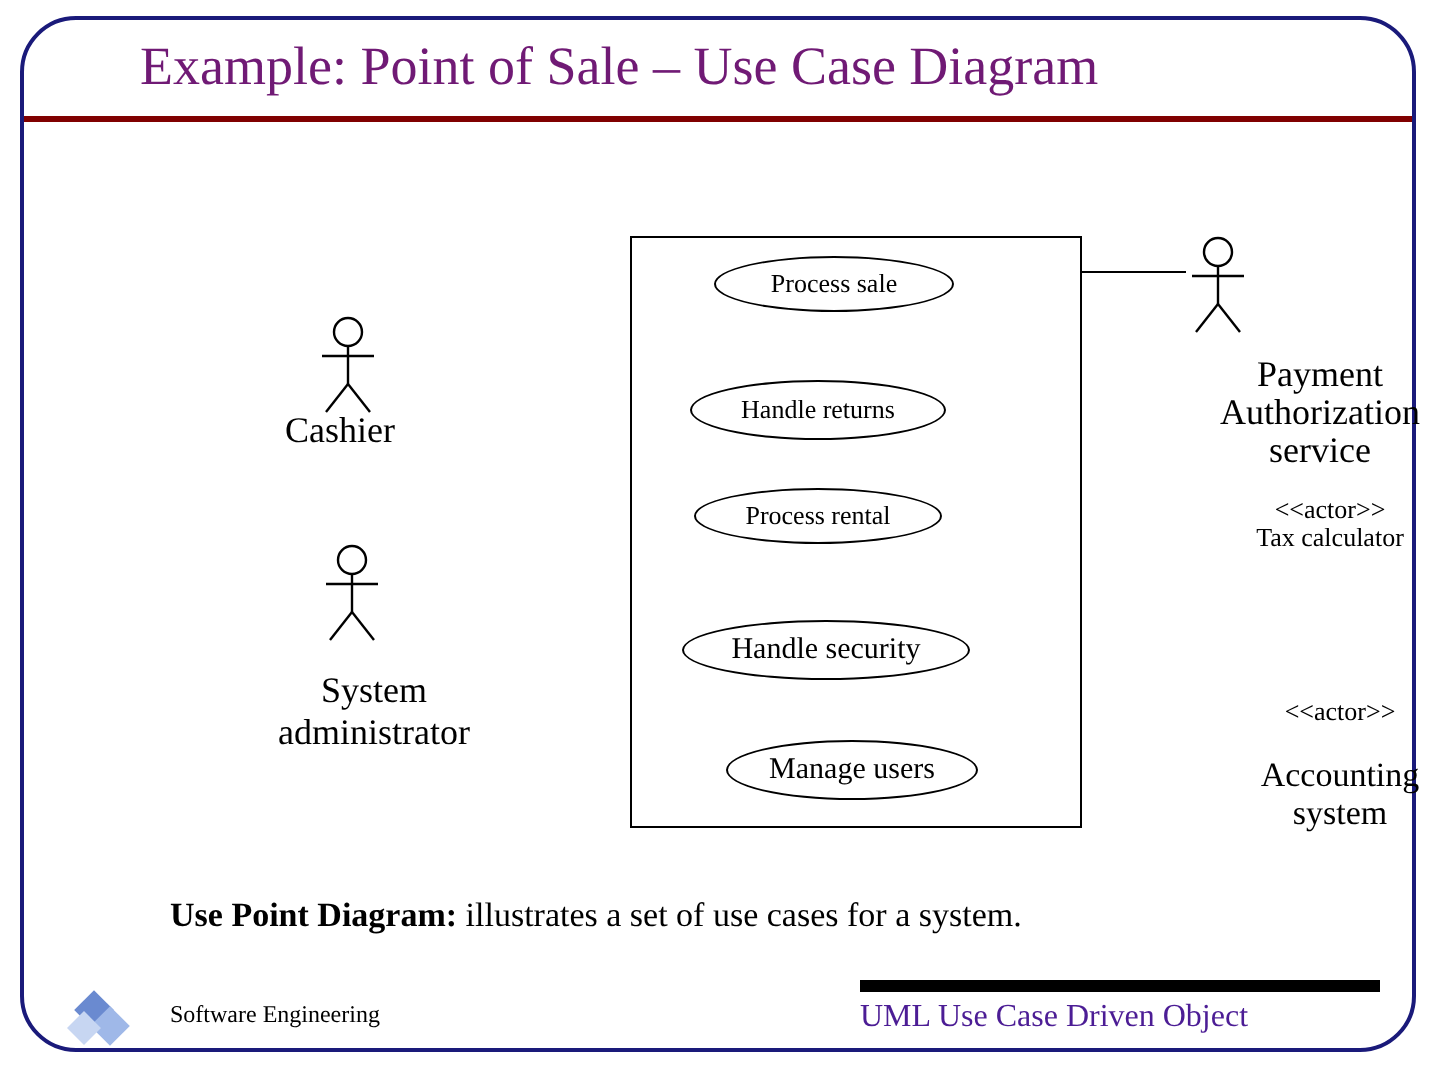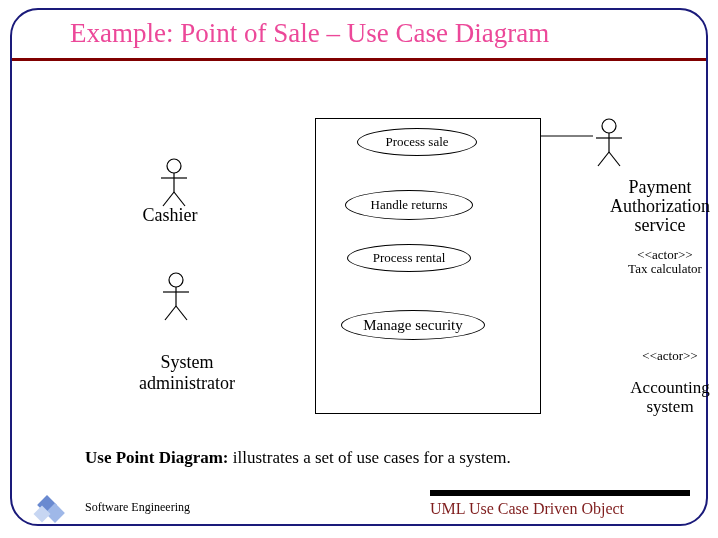--- a/index.html
+++ b/index.html
@@ -15,21 +15,21 @@
     position: absolute;
     left: 10px; top: 8px;
     width: 698px; height: 518px;
     border: 2px solid #1a1a7a;
     border-radius: 28px;
   }
   .title {
     position: absolute;
     left: 70px; top: 18px;
     font-size: 27px;
-    color: #ec4899;
+    color: #701a75;
   }
   .title-underline {
     position: absolute;
     left: 12px; top: 58px;
     width: 694px;
     height: 3px;
     background: #800000;
   }
   .diagram {
     position: absolute;
@@ -79,21 +79,21 @@
   .footer-left {
     position: absolute;
     left: 85px; top: 500px;
     font-size: 12px;
     color: #000;
   }
   .footer-right {
     position: absolute;
     left: 430px; top: 500px;
     font-size: 16px;
-    color: #7f1d1d;
+    color: #4c1d95;
   }
   .footer-bar {
     position: absolute;
     left: 430px; top: 490px;
     width: 260px; height: 6px;
     background: #000;
   }
   .bullet-icon {
     position: absolute;
     left: 30px; top: 488px;
@@ -111,40 +111,41 @@
 <div class="diagram">
 
   <div class="system-box"></div>
 
   <div class="usecase" style="left:312px; top:128px; width:120px; height:28px;">Process sale</div>
 
   <div class="usecase uc-cut" style="left:300px; top:190px; width:128px; height:30px;">Handle returns</div>
 
   <div class="usecase" style="left:302px; top:244px; width:124px; height:28px;">Process rental</div>
 
-  <div class="usecase uc-cut" style="left:296px; top:310px; width:144px; height:30px; font-size:15px;">Manage security</div>
+  <div class="usecase uc-cut" style="left:296px; top:310px; width:144px; height:30px; font-size:15px;">Handle security</div>
 
+  <div class="usecase" style="left:318px; top:370px; width:126px; height:30px; font-size:15px;">Manage users</div>
 
   <svg class="actor-fig" style="left:112px; top:158px;" width="34" height="50" viewBox="0 0 34 50">
     <circle cx="17" cy="8" r="7" fill="none" stroke="#000" stroke-width="1.2"></circle>
     <line x1="17" y1="15" x2="17" y2="34" stroke="#000" stroke-width="1.2"></line>
     <line x1="4" y1="20" x2="30" y2="20" stroke="#000" stroke-width="1.2"></line>
     <line x1="17" y1="34" x2="6" y2="48" stroke="#000" stroke-width="1.2"></line>
     <line x1="17" y1="34" x2="28" y2="48" stroke="#000" stroke-width="1.2"></line>
   </svg>
   <div class="actor-label" style="left:95px; top:205px; width:60px;">Cashier</div>
 
   <svg class="actor-fig" style="left:114px; top:272px;" width="34" height="50" viewBox="0 0 34 50">
     <circle cx="17" cy="8" r="7" fill="none" stroke="#000" stroke-width="1.2"></circle>
     <line x1="17" y1="15" x2="17" y2="34" stroke="#000" stroke-width="1.2"></line>
     <line x1="4" y1="20" x2="30" y2="20" stroke="#000" stroke-width="1.2"></line>
     <line x1="17" y1="34" x2="6" y2="48" stroke="#000" stroke-width="1.2"></line>
     <line x1="17" y1="34" x2="28" y2="48" stroke="#000" stroke-width="1.2"></line>
   </svg>
-  <div class="actor-label" style="left:72px; top:352px; width:140px;">System administrator</div>
+  <div class="actor-label" style="left:72px; top:335px; width:140px;">System administrator</div>
 
   <svg class="actor-fig" style="left:547px; top:118px;" width="34" height="50" viewBox="0 0 34 50">
     <circle cx="17" cy="8" r="7" fill="none" stroke="#000" stroke-width="1.2"></circle>
     <line x1="17" y1="15" x2="17" y2="34" stroke="#000" stroke-width="1.2"></line>
     <line x1="4" y1="20" x2="30" y2="20" stroke="#000" stroke-width="1.2"></line>
     <line x1="17" y1="34" x2="6" y2="48" stroke="#000" stroke-width="1.2"></line>
     <line x1="17" y1="34" x2="28" y2="48" stroke="#000" stroke-width="1.2"></line>
   </svg>
   <div class="actor-label" style="left:555px; top:178px; width:120px; font-size:18px; line-height:1.05; white-space:pre-line;">Payment
 Authorization

